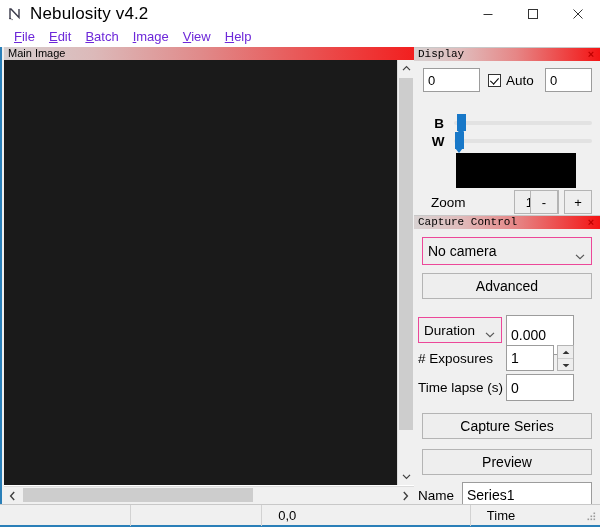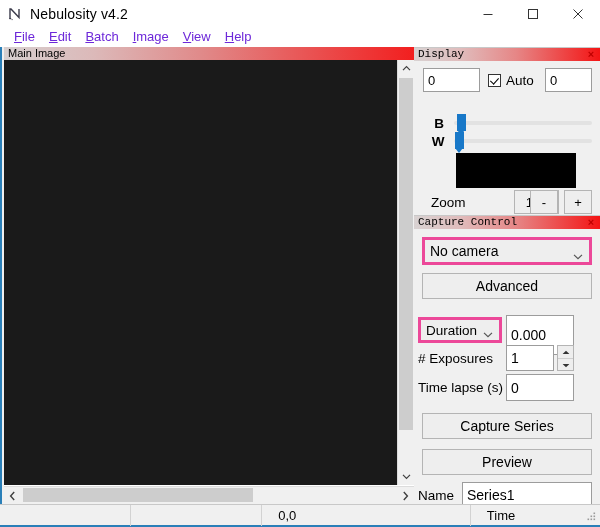--- a/index.html
+++ b/index.html
@@ -35,21 +35,21 @@
   }
   .title-icon {
     width: 16px; height: 16px;
     margin-left: 7px;
     margin-right: 7px;
     position: relative;
     flex: none;
   }
   .title-icon svg { display: block; }
   .title-text {
-    font-size: 14px;
+    font-size: 17px;
     color: #000;
     letter-spacing: 0.15px;
     white-space: nowrap;
   }
   .winbtns {
     margin-left: auto;
     display: flex;
     height: 27px;
   }
   .winbtn {
@@ -236,21 +236,21 @@
     font-family: "Liberation Sans", sans-serif;
     font-size: 13.5px;
     color: #000;
     white-space: nowrap;
     display: flex;
     align-items: center;
   }
   .combo {
     position: absolute;
     background: #eeeeee;
-    border: 3px solid #ec4899;
+    border: 1px solid #ec4899;
     box-sizing: border-box;
     display: flex;
     align-items: center;
     padding-left: 5px;
     font-size: 13.5px;
     color: #000;
   }
   .combo .chev {
     position: absolute;
     right: 6px; top: 50%;

